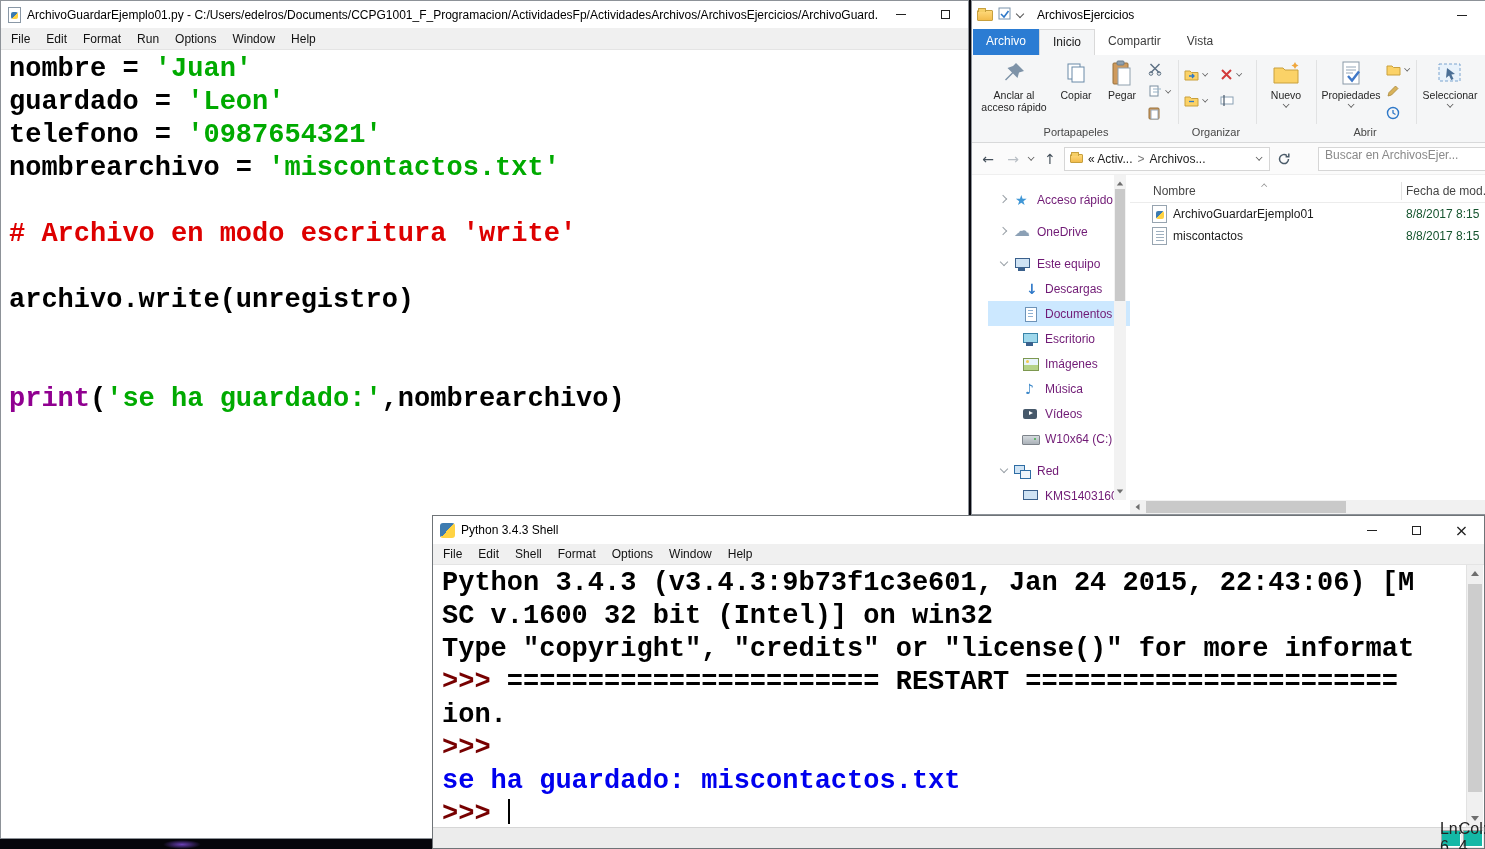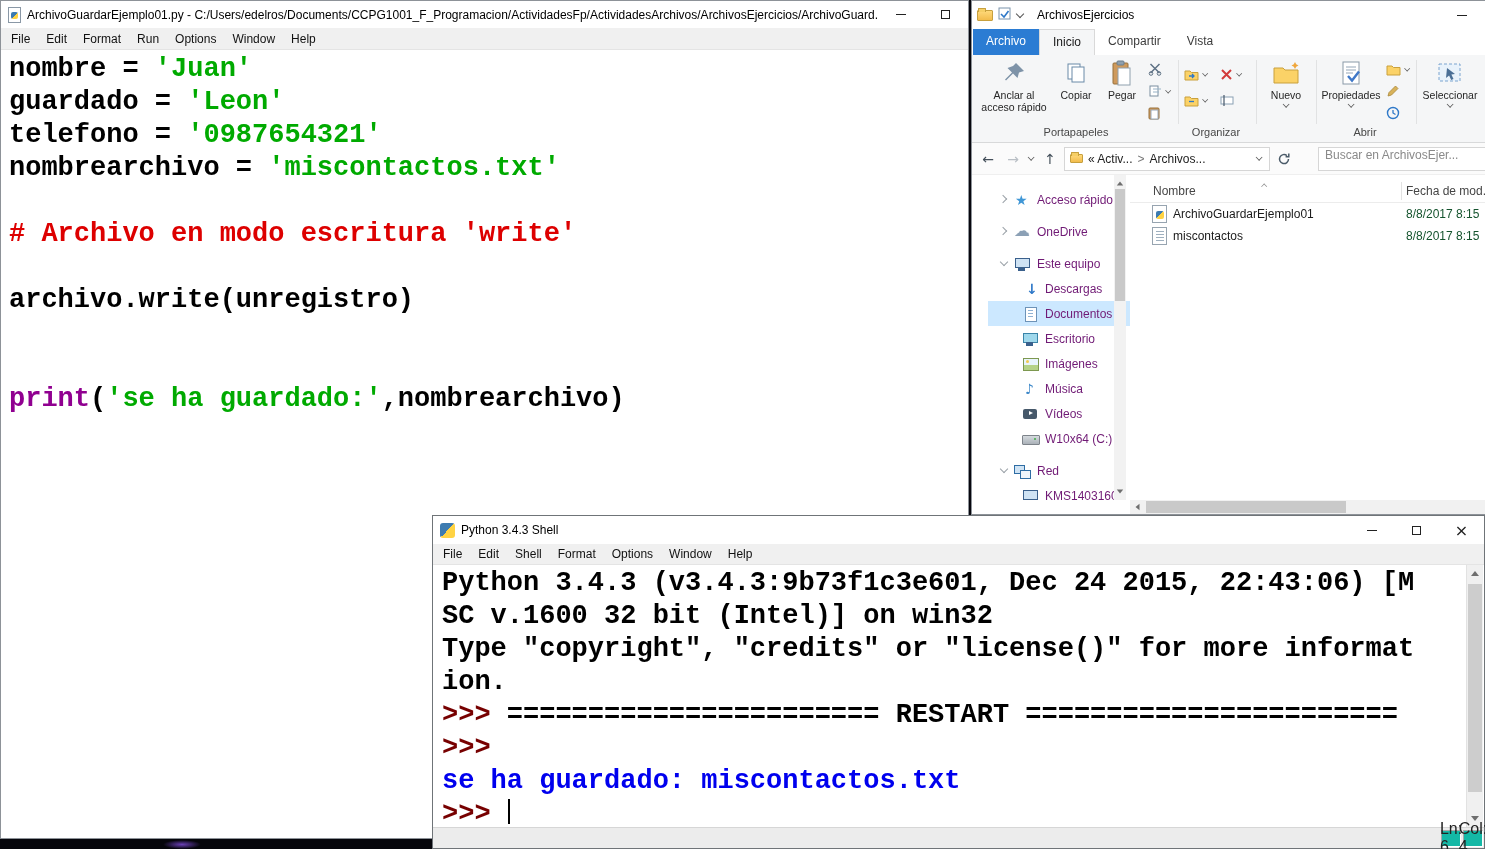--- a/index.html
+++ b/index.html
@@ -493,25 +493,25 @@
     <nav class="menubar" id="shell-menu">
         <span class="mi">File</span>
         <span class="mi">Edit</span>
         <span class="mi">Shell</span>
         <span class="mi">Format</span>
         <span class="mi">Options</span>
         <span class="mi">Window</span>
         <span class="mi">Help</span>
       </nav>
     <div id="shell-lines">
-        <div class="cl"><span class="tk-p">Python 3.4.3 (v3.4.3:9b73f1c3e601, Dec 24 2015, 22:43:06) [M</span></div>
+        <div class="cl"><span class="tk-p">Python 3.4.3 (v3.4.3:9b73f1c3e601, Jan 24 2015, 22:43:06) [M</span></div>
         <div class="cl"><span class="tk-p">SC v.1600 32 bit (Intel)] on win32</span></div>
         <div class="cl"><span class="tk-p">Type "copyright", "credits" or "license()" for more informat</span></div>
+        <div class="cl"><span class="tk-r">&gt;&gt;&gt; </span><span class="tk-p">======================= RESTART =======================</span></div>
         <div class="cl"><span class="tk-p">ion.</span></div>
-        <div class="cl"><span class="tk-r">&gt;&gt;&gt; </span><span class="tk-p">======================= RESTART =======================</span></div>
         <div class="cl"><span class="tk-r">&gt;&gt;&gt; </span></div>
         <div class="cl"><span class="tk-o">se ha guardado: miscontactos.txt</span></div>
         <div class="cl"><span class="tk-r">&gt;&gt;&gt; </span><span class="caret"></span></div>
       </div>
     <div class="vscroll">
       <div class="sb-btn">
           <span class="tri-up"></span>
         </div>
       <div class="vthumb"></div>
       <div class="sb-btn bottom">

